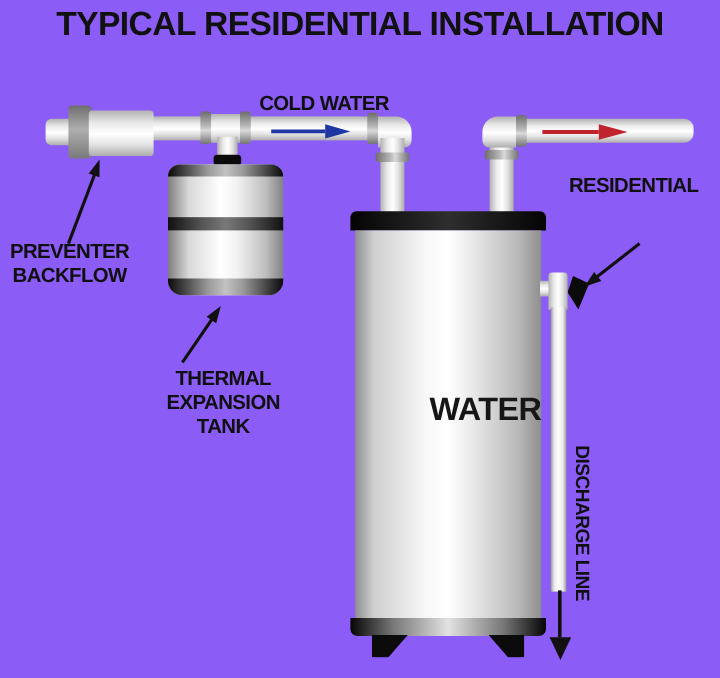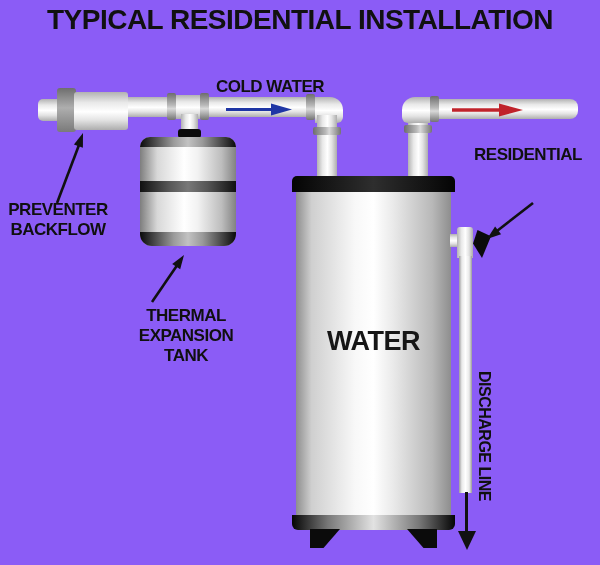--- a/index.html
+++ b/index.html
@@ -21,21 +21,21 @@
   .tankMid{background:linear-gradient(90deg,#101010,#565656 30%,#787878 50%,#565656 70%,#101010);}
   .black{background:#0b0b0b;}
   
   .title{left:0;right:0;top:4px;text-align:center;font-size:28px;font-weight:700;
          letter-spacing:-0.5px;white-space:nowrap;}
   .lbl{font-weight:700;font-size:17px;letter-spacing:-0.5px;line-height:1.18;
        text-align:center;color:#101010;}
   .lbl span{display:block;}
   .heaterLbl{font-weight:700;font-size:27px;letter-spacing:-0.5px;line-height:1.07;
              text-align:center;color:#161616;}
-  .heaterLbl span{display:block;}
+  .heaterLbl span{display:block;text-align:right;}
   .vlbl{font-weight:700;font-size:16px;letter-spacing:-0.5px;color:#101010;
         writing-mode:vertical-rl;text-orientation:mixed;white-space:nowrap;}
   svg.overlay{position:absolute;left:0;top:0;pointer-events:none;}
   .annStroke{stroke:var(--annotation,#111111);stroke-width:2.6;fill:none;}
   .annFill{fill:var(--annotation,#111111);}
   .coldStroke{stroke:var(--cold-flow,#1f36a5);stroke-width:3.2;fill:none;}
   .coldFill{fill:var(--cold-flow,#1f36a5);}
   .hotStroke{stroke:var(--hot-flow,#c0232b);stroke-width:3.4;fill:none;}
   .hotFill{fill:var(--hot-flow,#c0232b);}
 </style>

